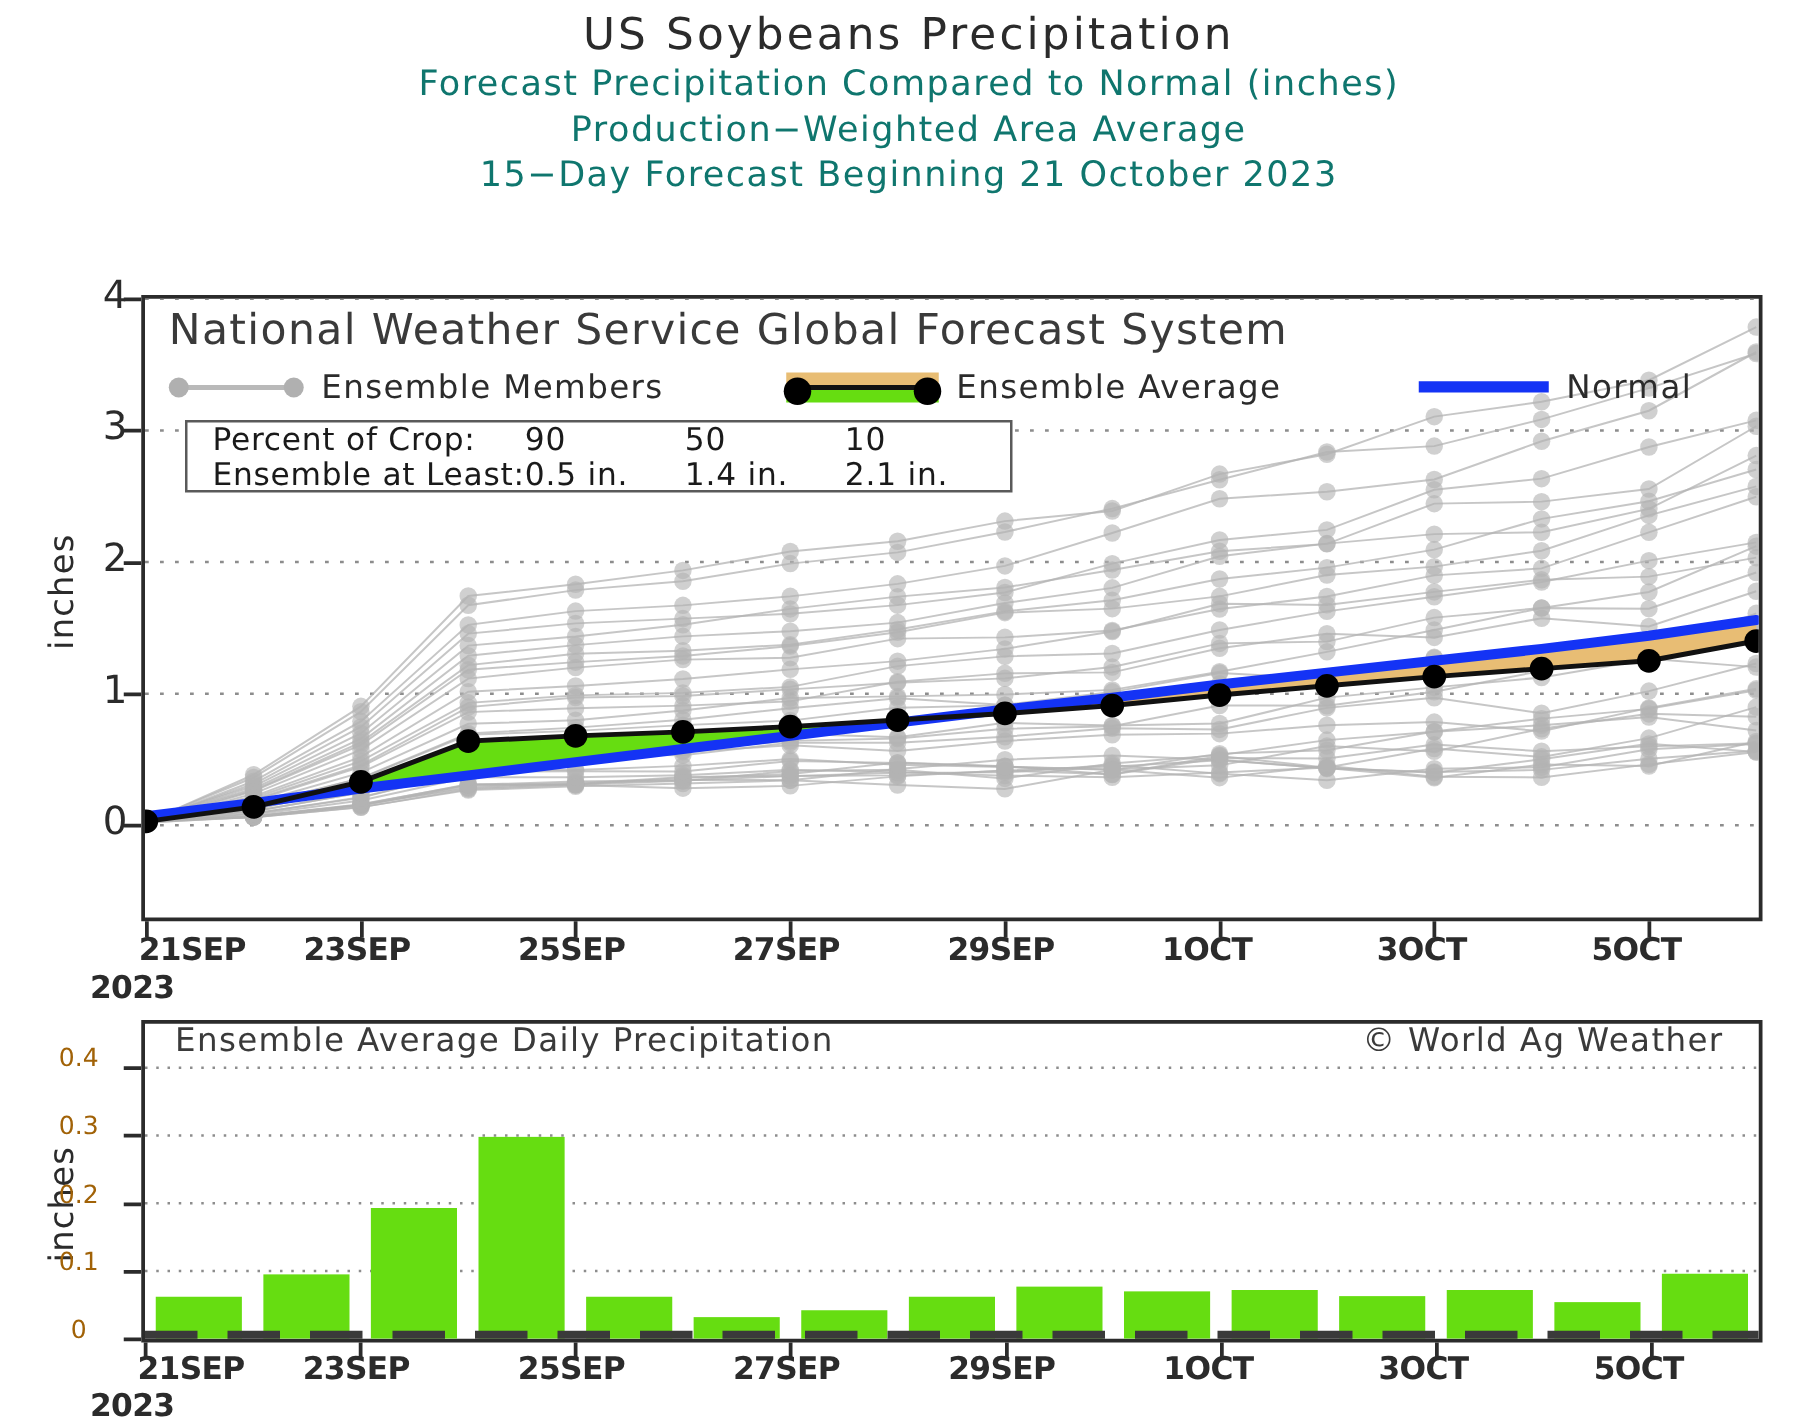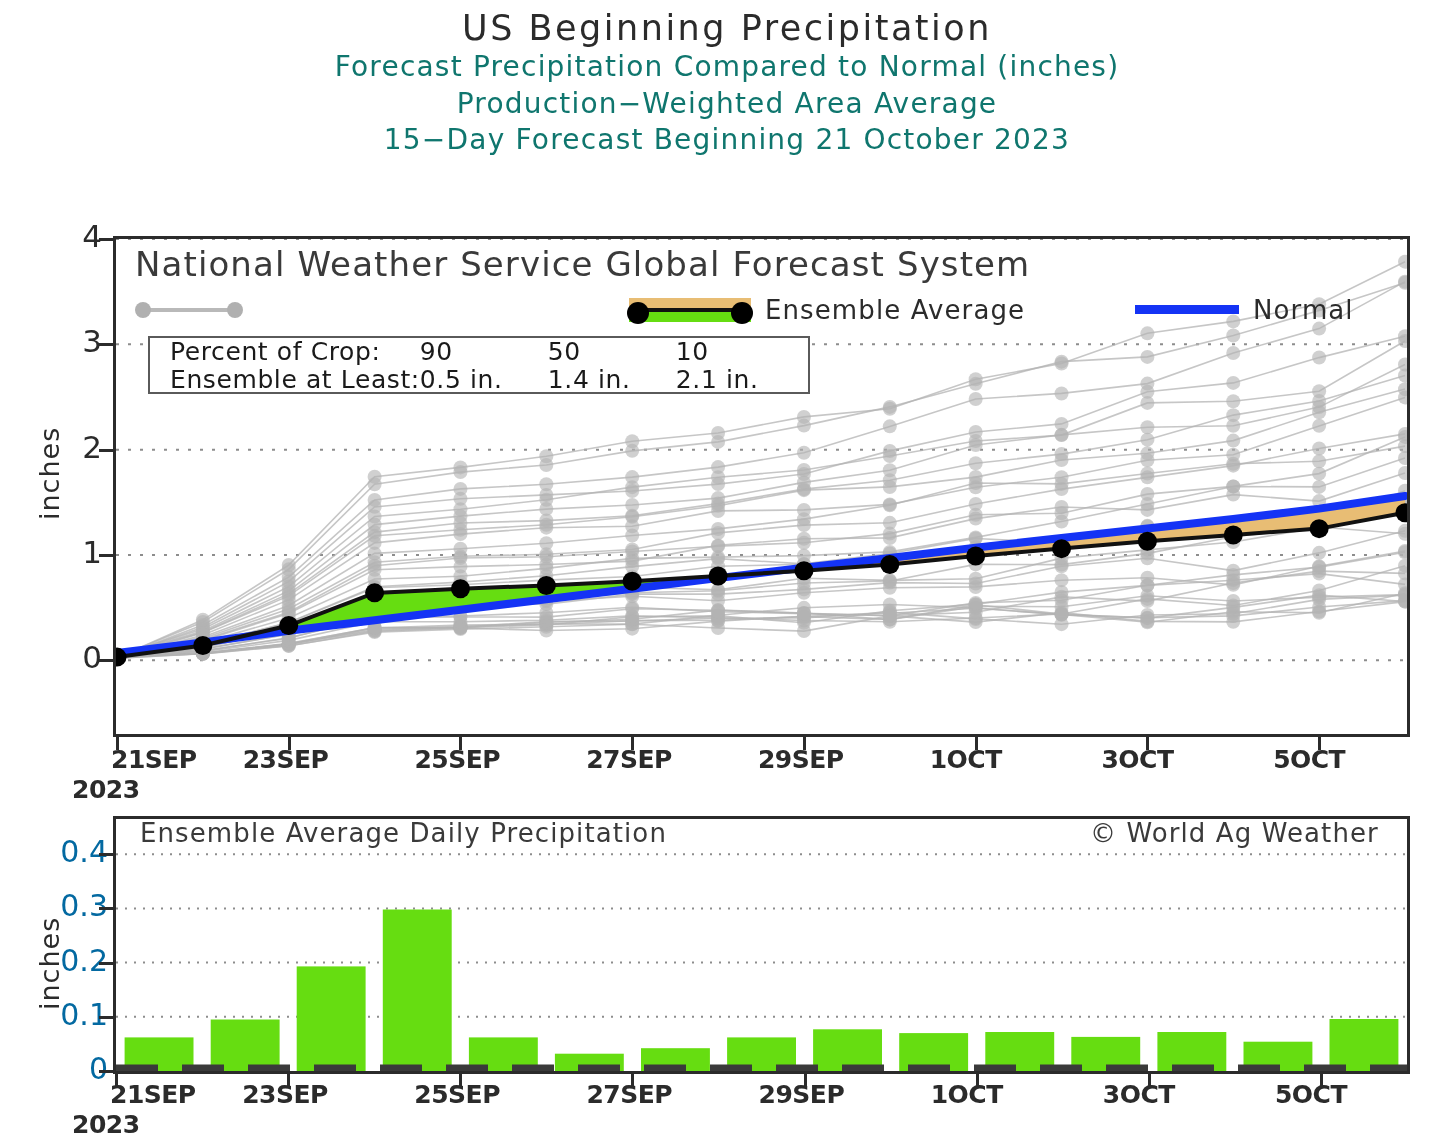--- a/index.html
+++ b/index.html
@@ -45,29 +45,29 @@
   #crop-box table{border-collapse:collapse;font-size:25px;letter-spacing:0.6px;color:#1a1a1a;}
   #crop-box td{padding:0;line-height:28px;white-space:nowrap;}
   .cb-lbl{padding-left:20px !important;}
   .cb-v{width:128px;}
 
   
   #bot-panel{position:absolute;left:113px;top:816px;width:1297px;height:258px;
              border:3px solid #2b2b2b;box-sizing:border-box;background:#fff;}
   #bot-svg{position:absolute;left:0;top:0;width:1291px;height:252px;}
   .bot-note{position:absolute;font-size:26px;letter-spacing:1.1px;color:#3a3a3a;}
-  .bytick{position:absolute;font-size:30px;color:#0369a1;text-align:right;width:90px;}
+  .bytick{position:absolute;font-size:20px;color:#a16207;text-align:center;width:90px;}
 </style>
 </head>
 <body>
 
 <div id="root">
 
   <div class="title-block">
-    <div class="t1">US Beginning Precipitation</div>
+    <div class="t1">US Soybeans Precipitation</div>
     <div class="t2">Forecast Precipitation Compared to Normal (inches)</div>
     <div class="t2">Production−Weighted Area Average</div>
     <div class="t2">15−Day Forecast Beginning 21 October 2023</div>
   </div>
 
   <div class="ylabel" style="left:34px;top:520px;">inches</div>
 
   <div id="main-axis-ticks">
       <div class="ytick" style="left: 42px; top: 639.277px;">0</div>
       <div class="ytick-mark" style="left: 99px; top: 659.277px;"></div>
@@ -661,20 +661,21 @@
 
   <div id="legend">
     <div class="src">National Weather Service Global Forecast System</div>
     <div class="row">
       <div class="lg-item" style="left:0px;">
         <span class="sw-ens">
           <span class="ln"></span>
             <span class="d" style="left:0;"></span>
             <span class="d" style="left:92px;"></span>
         </span>
+        <span class="lab">Ensemble Members</span>
       </div>
       <div class="lg-item" style="left:1000px;">
         <span class="sw-norm">
             <span class="ln"></span>
           </span>
         <span class="lab">Normal</span>
       </div>
       <div class="lg-item" style="left:494px;">
         <span class="sw-avg">
           <span class="tan"></span>

